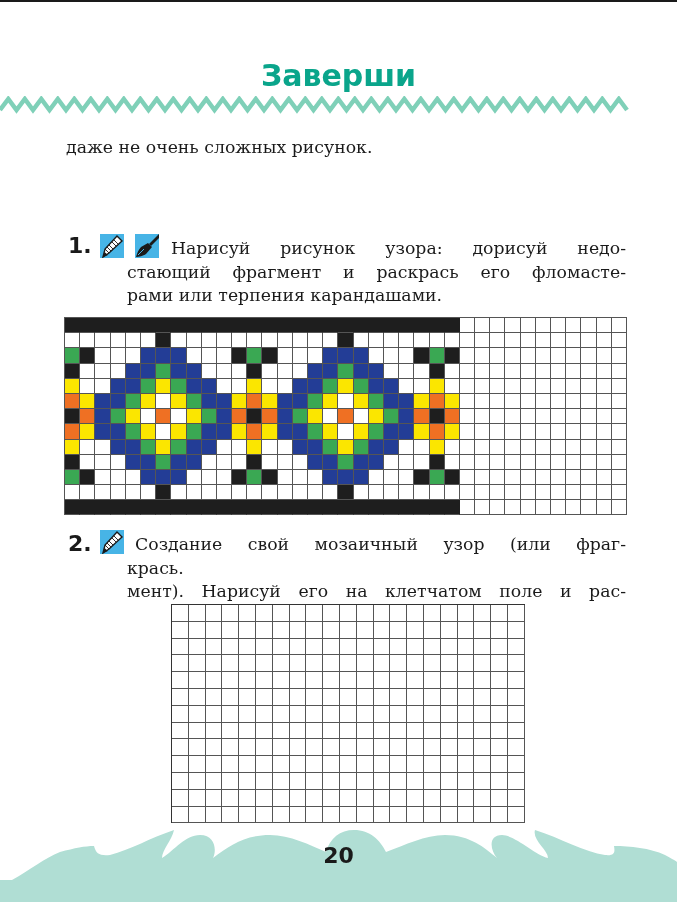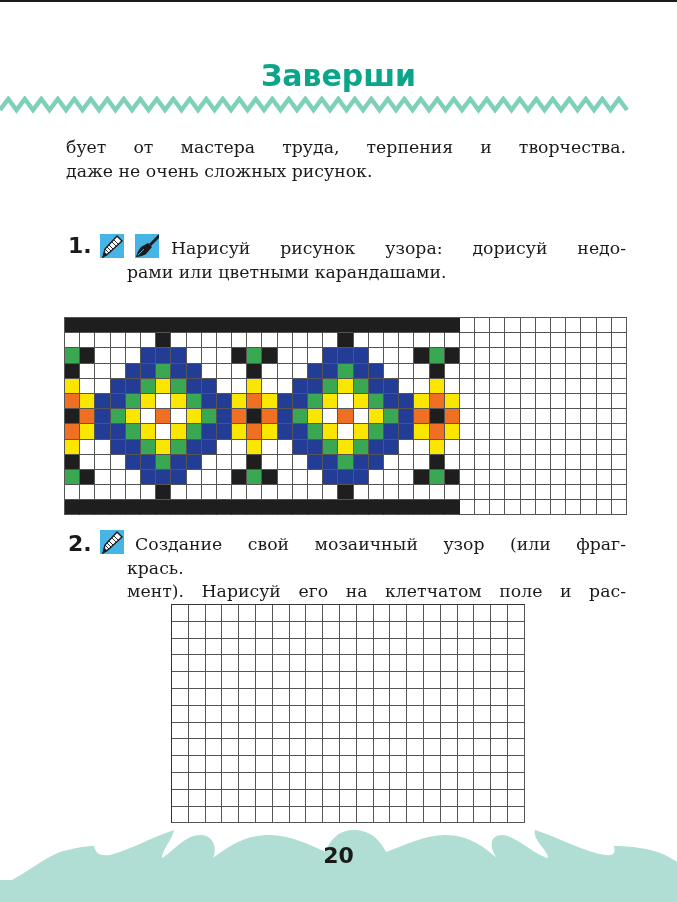--- a/index.html
+++ b/index.html
@@ -48,21 +48,20 @@
 
 <div class="topline"></div>
 
 <div class="title">Заверши</div>
 
 <svg class="zigzag" width="632" height="18" viewBox="0 0 632 18">
   <polyline id="zz" fill="none" stroke="#7fd0b8" stroke-width="4.5" stroke-linejoin="miter" points="0.0,14 8.3,3 16.5,14 24.8,3 33.0,14 41.3,3 49.5,14 57.8,3 66.0,14 74.3,3 82.5,14 90.8,3 99.0,14 107.3,3 115.5,14 123.8,3 132.0,14 140.3,3 148.5,14 156.8,3 165.0,14 173.3,3 181.5,14 189.8,3 198.0,14 206.3,3 214.5,14 222.8,3 231.0,14 239.3,3 247.5,14 255.8,3 264.0,14 272.3,3 280.5,14 288.8,3 297.0,14 305.3,3 313.5,14 321.8,3 330.0,14 338.3,3 346.5,14 354.8,3 363.0,14 371.3,3 379.5,14 387.8,3 396.0,14 404.3,3 412.5,14 420.8,3 429.0,14 437.3,3 445.5,14 453.8,3 462.0,14 470.3,3 478.5,14 486.8,3 495.0,14 503.3,3 511.5,14 519.8,3 528.0,14 536.3,3 544.5,14 552.8,3 561.0,14 569.3,3 577.5,14 585.8,3 594.0,14 602.3,3 610.5,14 618.8,3 627.0,14"></polyline>
 </svg>
 
 <div class="para intro">
-  <span class="line">бует от мастера труда, терпения и творчества.</span>
   <span class="line last">даже не очень сложных рисунок.</span>
 </div>
 
 <div class="task-num" style="left:68px; top:233px;">1.</div>
 <div class="icon-box" style="left:100px; top:234px;">
   <svg width="24" height="24" viewBox="0 0 24 24">
     <path d="M3 23 L5 15 L17 2 L22 7 L9 19 Z" fill="#fff" stroke="#1a1a1a" stroke-width="1.4"></path>
     <path d="M5 15 L9 19 M7 13 L11 17 M9 11 L13 15 M12 8 L16 12 M14 6 L18 10" stroke="#1a1a1a" stroke-width="0.9"></path>
     <path d="M3 23 L4.5 18 L8 21 Z" fill="#1a1a1a"></path>
   </svg>
@@ -71,21 +70,22 @@
   <svg width="24" height="24" viewBox="0 0 24 24">
     <path d="M24 0 L14 10 L16 12 L24 4 Z" fill="#1a1a1a"></path>
     <path d="M13 9 L17 13 L11 20 C8 22 4 23 1 23 C2 20 3 16 6 13 Z" fill="#1a1a1a"></path>
     <path d="M3 21 C5 19 7 17 9 15" stroke="#47b4e6" stroke-width="1"></path>
   </svg>
 </div>
 <div class="task-text" style="left:171px; top:237px; width:455px;">
   <span class="tl">Нарисуй рисунок узора: дорисуй недо-</span>
 </div>
 <div class="task-text" style="left:127px; top:260.5px; width:499px;">
-  <span class="tl last">рами или цветными карандашами.</span>
+  <span class="tl">стающий фрагмент и раскрась его фломасте-</span>
+  <span class="tl last">рами или терпения карандашами.</span>
 </div>
 
 <div class="grid grid1" id="grid1" style="grid-template-columns: repeat(37, 15.2px); grid-template-rows: repeat(13, 15.2px);">
     <div class="c" style="background: rgb(30, 30, 30); border-right-color: rgb(30, 30, 30);"></div>
     <div class="c" style="background: rgb(30, 30, 30); border-right-color: rgb(30, 30, 30);"></div>
     <div class="c" style="background: rgb(30, 30, 30); border-right-color: rgb(30, 30, 30);"></div>
     <div class="c" style="background: rgb(30, 30, 30); border-right-color: rgb(30, 30, 30);"></div>
     <div class="c" style="background: rgb(30, 30, 30); border-right-color: rgb(30, 30, 30);"></div>
     <div class="c" style="background: rgb(30, 30, 30); border-right-color: rgb(30, 30, 30);"></div>
     <div class="c" style="background: rgb(30, 30, 30); border-right-color: rgb(30, 30, 30);"></div>

